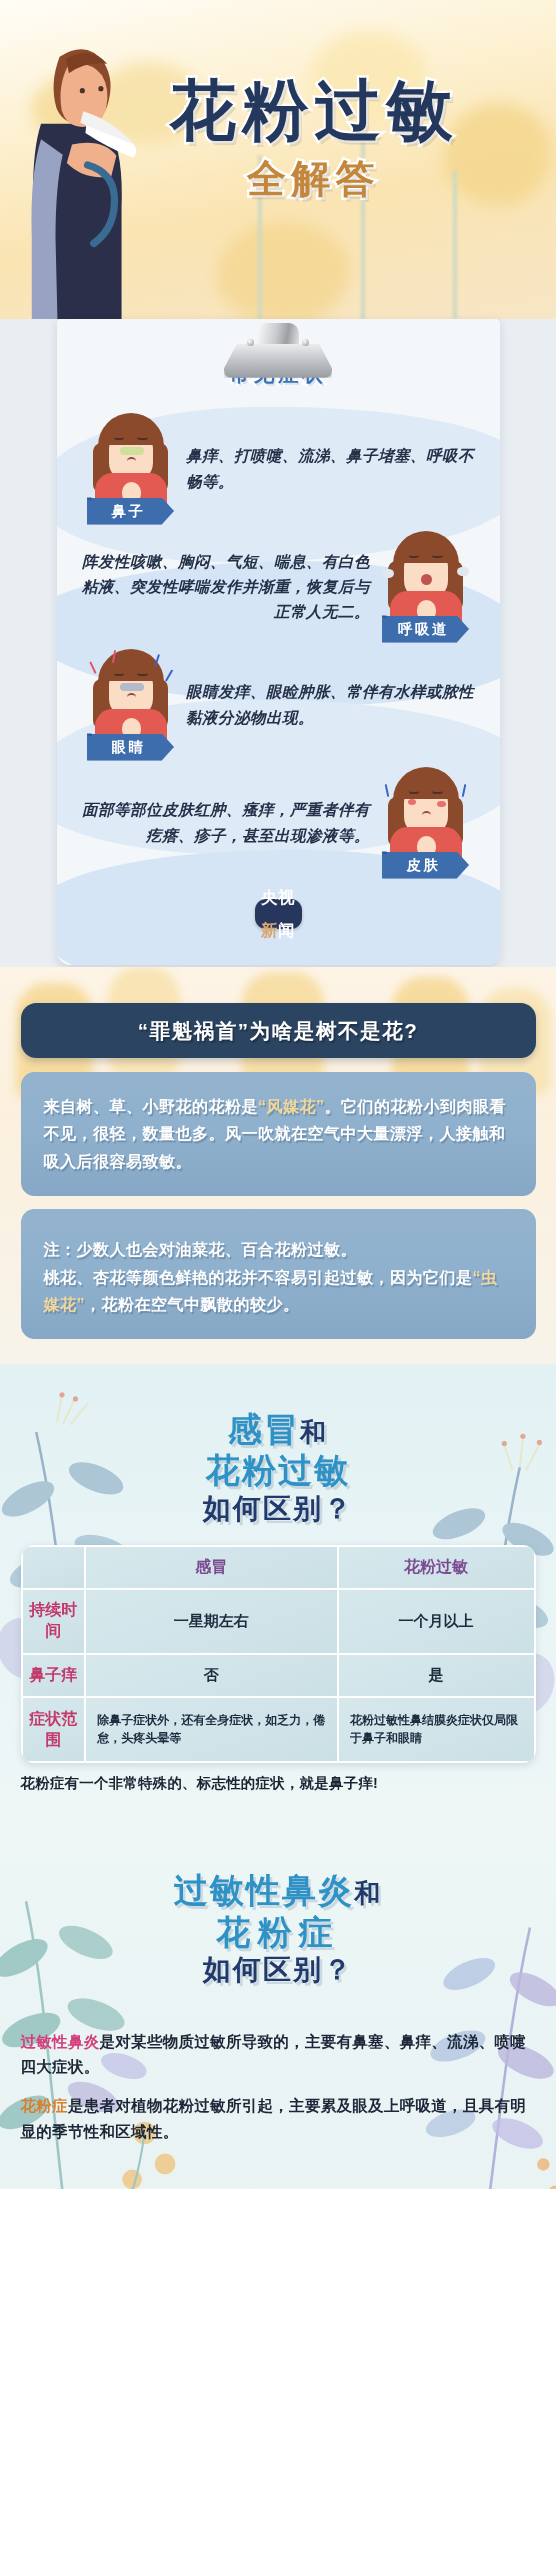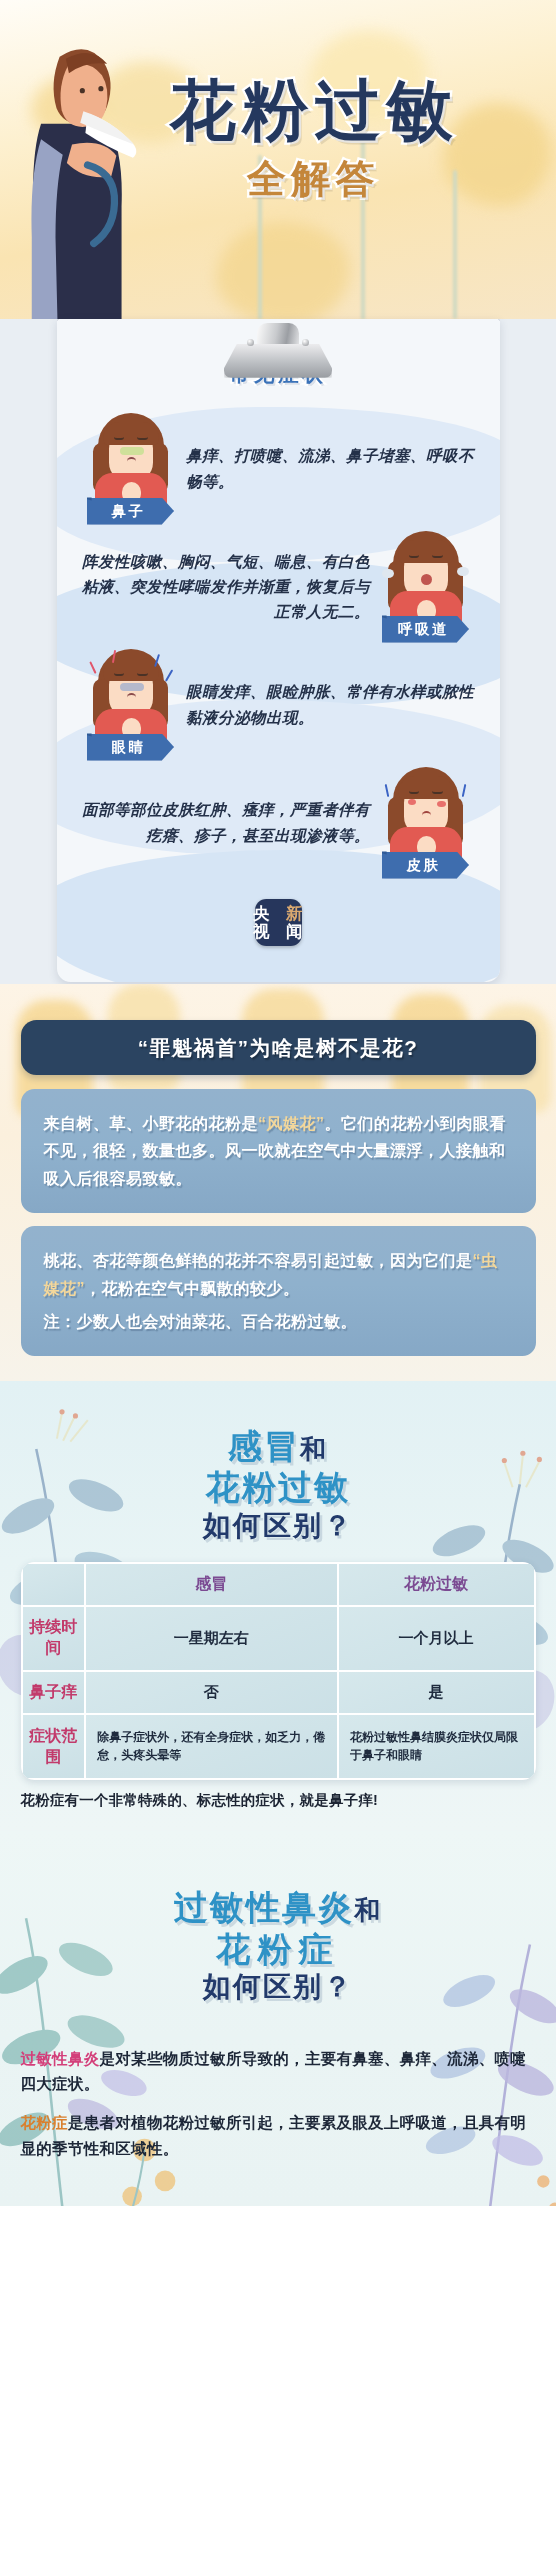--- a/index.html
+++ b/index.html
@@ -54,22 +54,22 @@
   .sym-text { flex:1; font-size:15.5px; line-height:1.62; color:#243149; font-weight:bold; letter-spacing:0.5px;font-style:italic; }
   .sym.rev .sym-text { text-align:right; }
   .sym-fig { position:relative; width:111px; flex:0 0 111px; display:flex; flex-direction:column; align-items:center; }
   .badge { margin-top:-7.2px; position:relative; z-index:5; height:27px; min-width:87px; padding:0 13.4px 0 9.3px;
     background:#3e6dae; color:#fff; font-size:14.4px; font-weight:bold; letter-spacing:2.6px;
     display:flex; align-items:center; justify-content:center;
     clip-path: polygon(0 0, 86% 0, 100% 50%, 86% 100%, 0 100%);
     box-shadow:1.5px 2.1px 2.6px rgba(30,50,90,.25); }
   .badge::before { content:""; position:absolute; left:-6.7px; top:-7.2px; width:11.3px; height:10.3px;
     background:#2f5a96; clip-path:polygon(0 0,100% 0,100% 100%,0 70%); }
-  .logo-cctv { position:relative; z-index:4; margin:17.5px auto 0; width:47px; height:47px; border-radius:11.3px;
-    background:#26365c; display:flex; align-items:center; justify-content:center;
+  .logo-cctv { position:relative; z-index:4; margin:17.5px auto 0; width:47px; height:30px; border-radius:11.3px;
+    background:#26365c; display:flex; flex-direction:column; align-items:center; justify-content:center;
     box-shadow:0 1.5px 3.6px rgba(0,0,0,.22);gap:16px; }
   .logo-cctv span { font-size:16.5px; font-weight:bold; line-height:1.05; letter-spacing:0.5px; }
   .logo-cctv .l1 { color:#ffffff; }
   .logo-cctv .l2 .gold { color:#d9a870; }
   .logo-cctv .l2 .wht { color:#ffffff; }
 
   
   .avatar { position:relative; width:82px; height:92px; }
   .hair { position:absolute; left:8.2px; top:0; width:66px; height:68px; background:#8b4a2b; border-radius:33px 33px 27px 27px; }
   .hair-l { position:absolute; left:3.1px; top:30px; width:17.5px; height:50px; background:#8b4a2b; border-radius:9.3px; }
@@ -288,22 +288,22 @@
 
     <div class="qbar">
       <div class="qbar-t">“罪魁祸首”为啥是树不是花?</div>
     </div>
 
     <div class="panel">
       <p><span>来自树、草、小野花的花粉是</span><span class="hl">“风媒花”</span><span>。它们的花粉小到肉眼看不见，很轻，数量也多。风一吹就在空气中大量漂浮，人接触和吸入后很容易致敏。</span></p>
     </div>
 
     <div class="panel" style="margin-top:13.4px;">
+      <p style="margin-top:6.2px;">注：少数人也会对油菜花、百合花粉过敏。</p>
       <p><span>桃花、杏花等颜色鲜艳的花并不容易引起过敏，因为它们是</span><span class="hl">“虫媒花”</span><span>，花粉在空气中飘散的较少。</span></p>
-      <p style="margin-top:6.2px;">注：少数人也会对油菜花、百合花粉过敏。</p>
     </div>
   </section>
 
   <section class="sec3">
     <svg class="leafdeco" style="left:-5.2px;top:5.2px;width:165px;height:392px;" viewBox="0 0 320 760">
       <path d="M150 740 C140 500 120 300 80 120" stroke="#5c7fa8" stroke-width="5" fill="none"></path>
       <ellipse cx="64" cy="250" rx="56" ry="25" fill="#7fa3bd" transform="rotate(-28 64 250)"></ellipse>
       <ellipse cx="196" cy="210" rx="56" ry="25" fill="#7fa3bd" transform="rotate(22 196 210)"></ellipse>
       <ellipse cx="86" cy="390" rx="60" ry="27" fill="#88aec6" transform="rotate(-20 86 390)"></ellipse>
       <ellipse cx="210" cy="350" rx="58" ry="26" fill="#88aec6" transform="rotate(18 210 350)"></ellipse>

